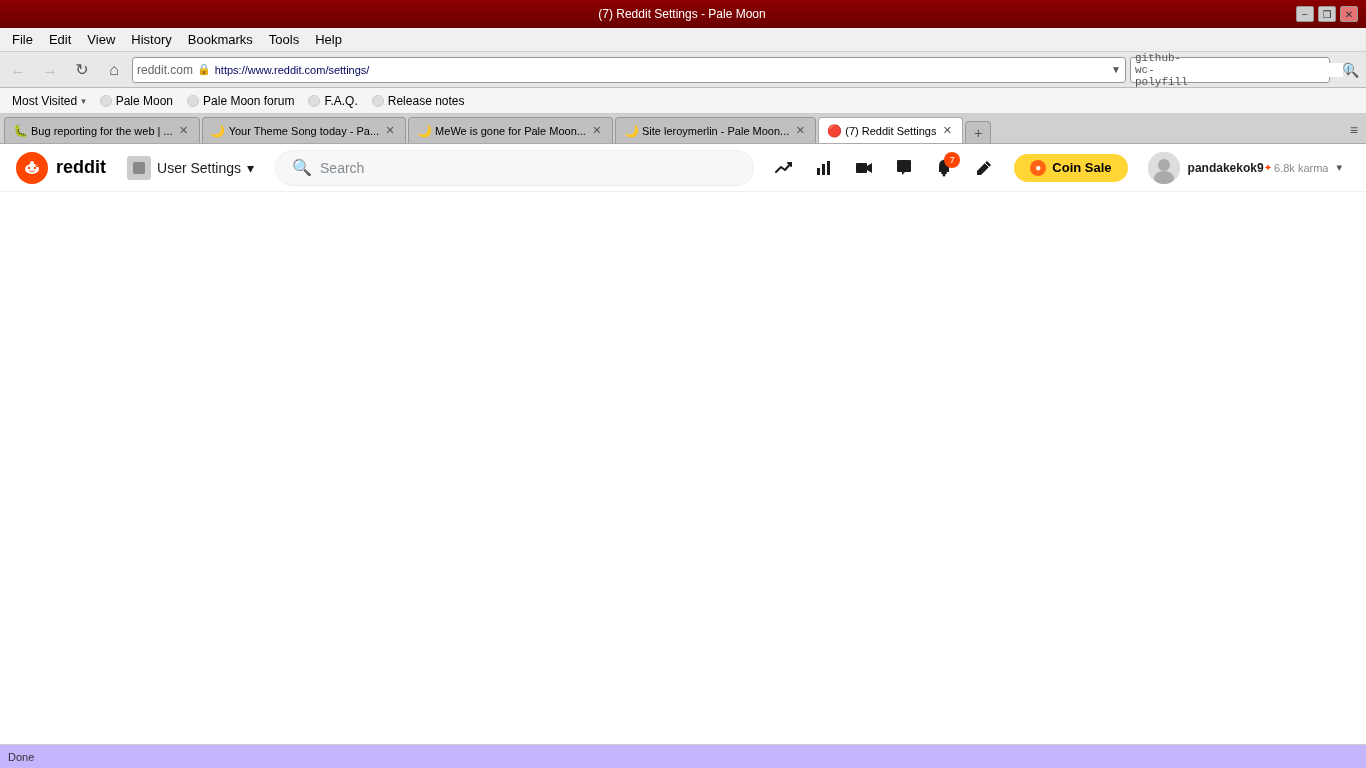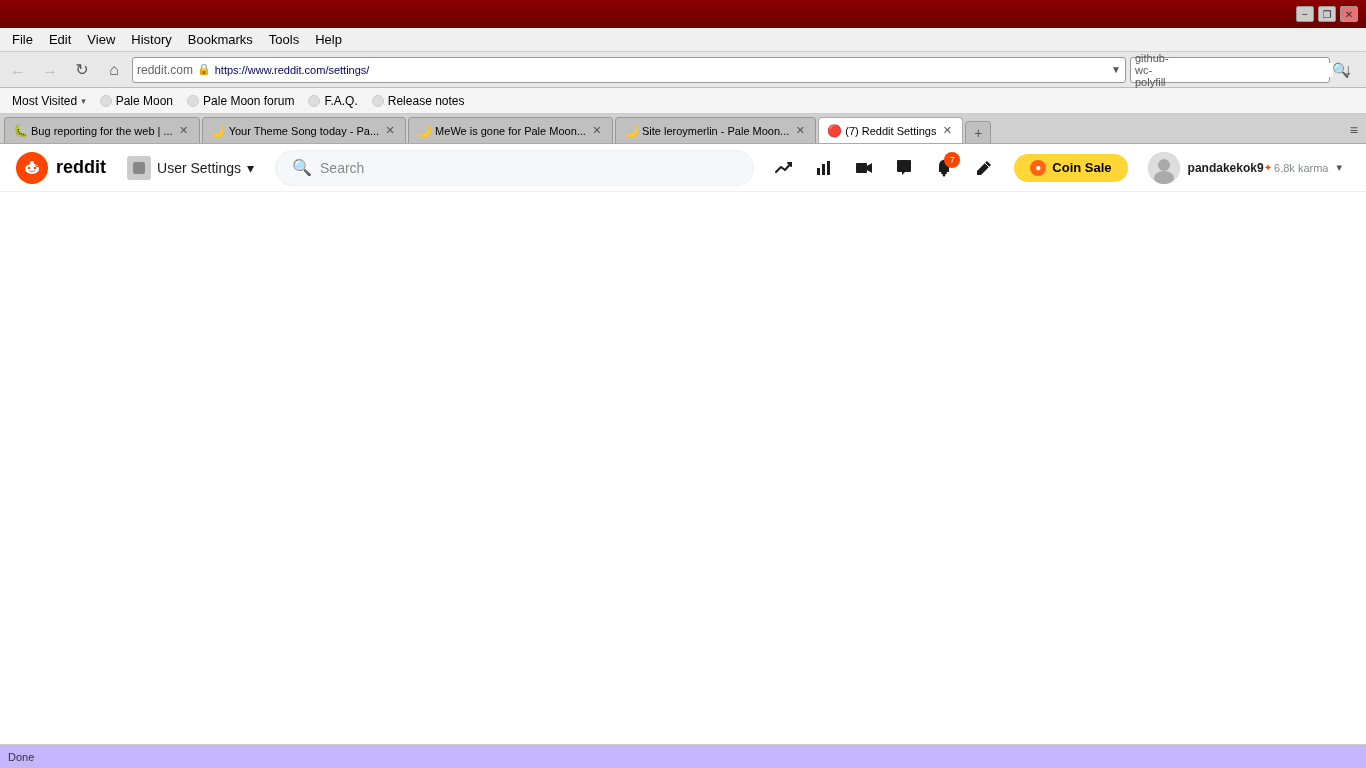--- a/index.html
+++ b/index.html
@@ -401,20 +401,21 @@
     
     .favicon-bug { color: #e44; font-size: 12px; }
     .favicon-default { color: #aaa; font-size: 12px; }
     .favicon-reddit { color: #ff4500; font-size: 12px; }
   </style>
 </head>
 <body>
 
 <div id="title-bar">
   <div style="width:60px;"></div>
+  <span class="title">(7) Reddit Settings - Pale Moon</span>
   <div class="window-controls">
     <div class="win-btn">−</div>
     <div class="win-btn">❐</div>
     <div class="win-btn close">✕</div>
   </div>
 </div>
 
 <div id="menu-bar">
   <span class="menu-item">File</span>
   <span class="menu-item">Edit</span>
@@ -430,21 +431,21 @@
   <button class="nav-btn disabled" title="Forward">→</button>
   <button class="nav-btn" title="Reload">↻</button>
   <button class="nav-btn" title="Home">⌂</button>
   <div id="url-bar-container">
     <span class="url-icon">reddit.com</span>
     <span class="url-lock">🔒</span>
     <input id="url-bar" type="text" value="https://www.reddit.com/settings/" style="">
     <span class="url-dropdown">▼</span>
   </div>
   <div id="search-bar-container">
-    <span style="font-size:11px;color:#555;margin-right:9px;">github-wc-polyfill</span>
+    <span style="font-size:11px;color:#555;margin-right:0;font-family:Liberation Mono, monospace;">github-wc-polyfill</span>
     <input id="search-input" type="text" placeholder="" style="">
     <button class="search-btn">🔍</button>
   </div>
   <button class="nav-download-btn" title="Downloads">↓</button>
 </div>
 
 <div id="bookmarks-bar">
   <div class="bookmark-item">
     <span>Most Visited</span>
     <span class="bm-dropdown">▾</span>

